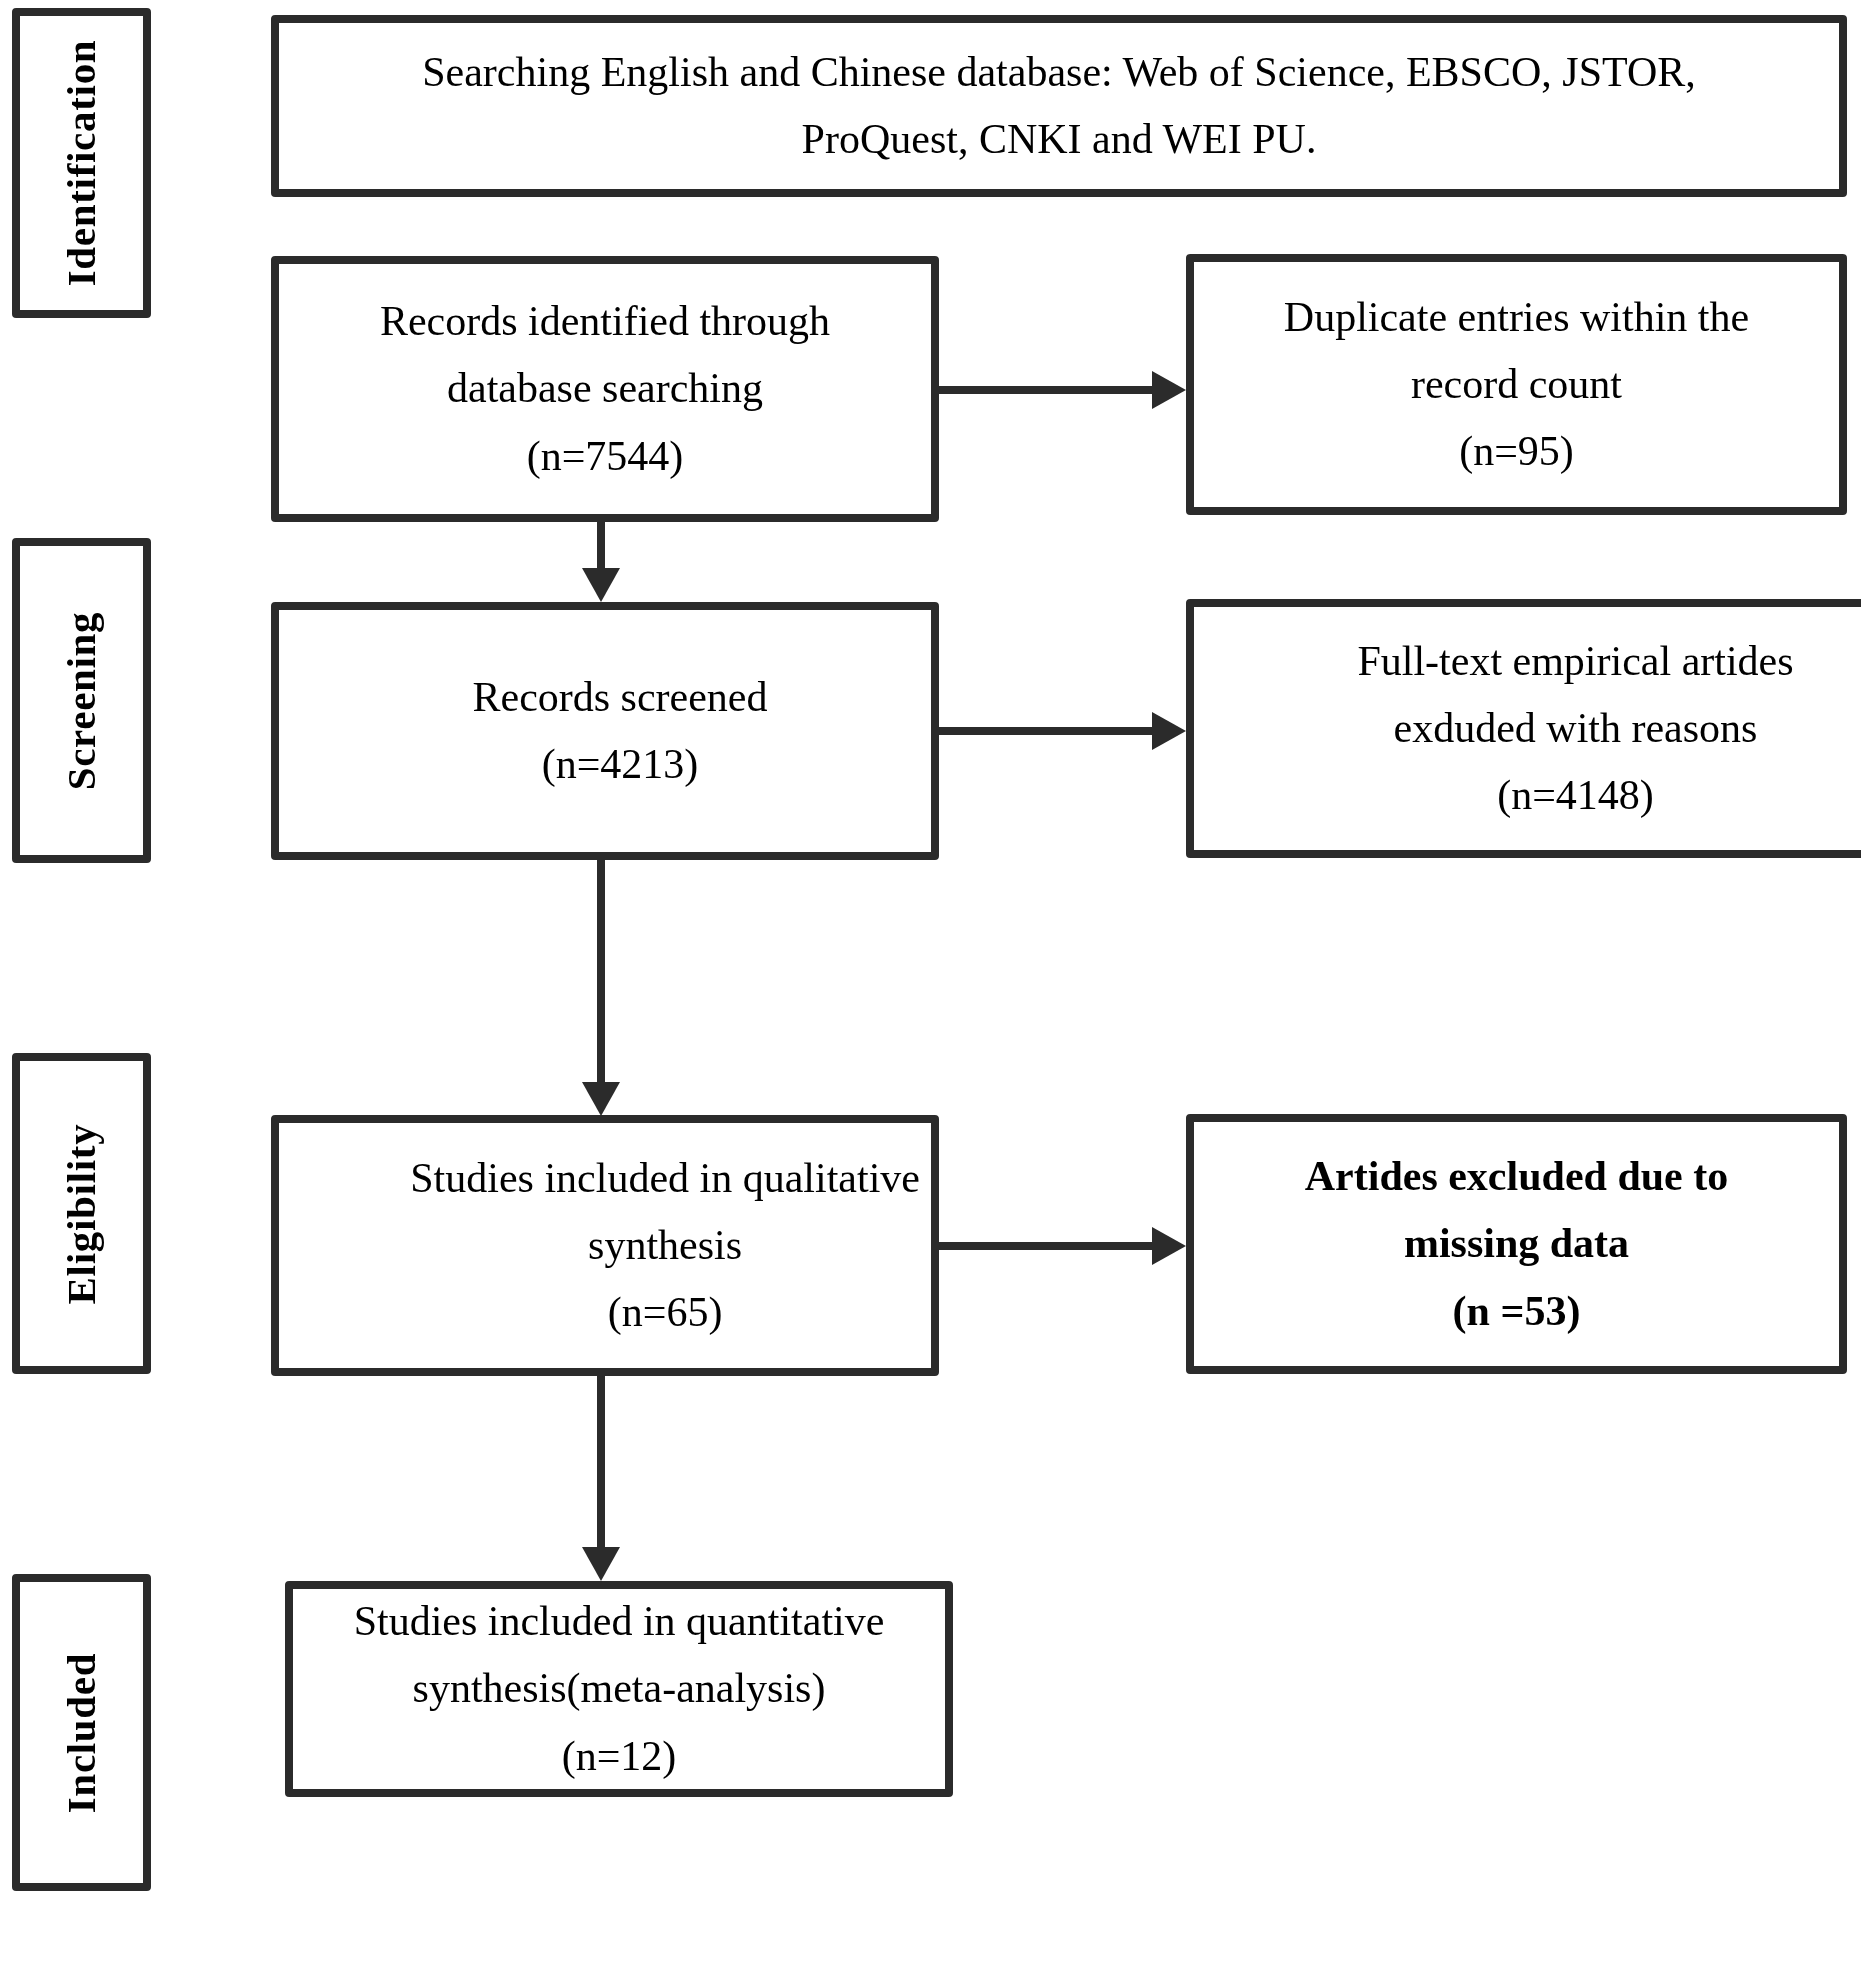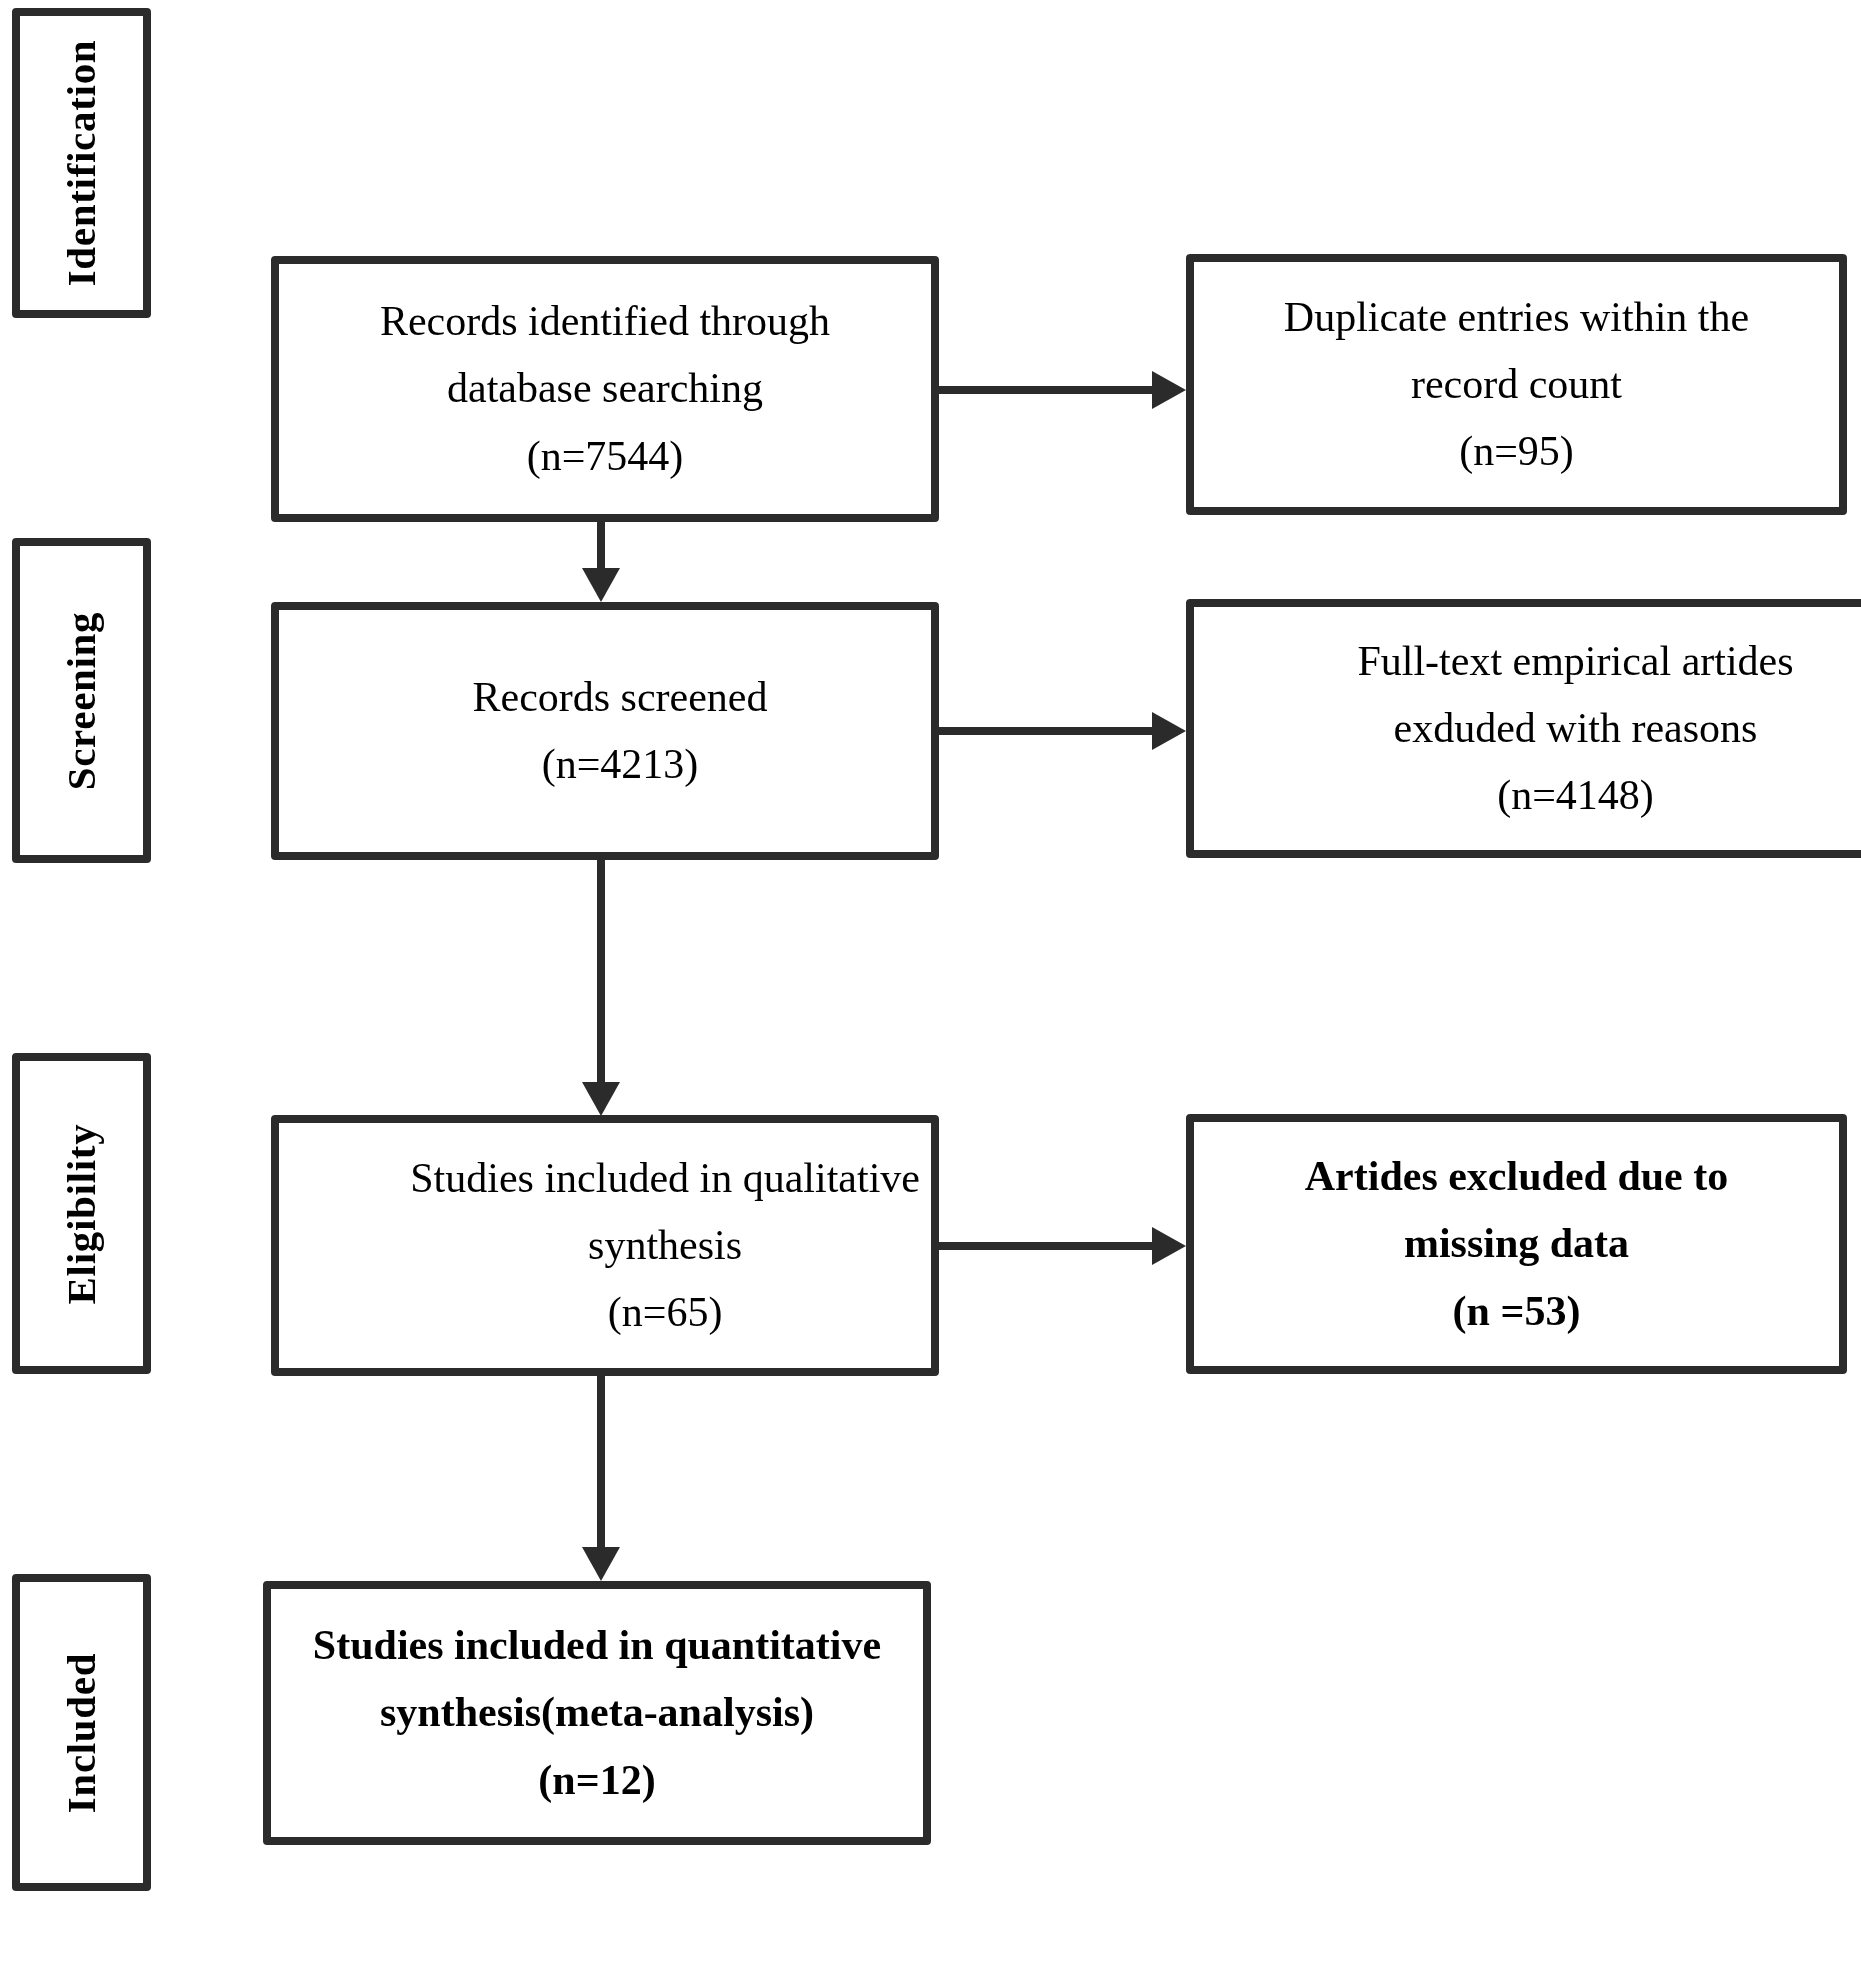--- a/index.html
+++ b/index.html
@@ -117,20 +117,24 @@
   </div>
 
   <div class="stage" style="left:12.2px; top:1053px; width:139px; height:321px;">
     <span class="stage-text">Eligibility</span>
   </div>
 
   <div class="stage" style="left:12.2px; top:1574px; width:139px; height:317px;">
     <span class="stage-text">Included</span>
   </div>
 
+  <div class="box" style="left:271px; top:15px; width:1576px; height:182px;">
+    <span class="box-text">Searching English and Chinese database: Web of Science, EBSCO, JSTOR,
+ProQuest, CNKI and WEI PU.</span>
+  </div>
 
   <div class="box" style="left:271px; top:256px; width:668px; height:266px;">
     <span class="box-text">Records identified through
 database searching
 (n=7544)</span>
   </div>
 
   <div class="box" style="left:1186px; top:254px; width:661px; height:261px;">
     <span class="box-text">Duplicate entries within the
 record count
@@ -153,21 +157,21 @@
 synthesis
 (n=65)</span>
   </div>
 
   <div class="box" style="left:1186px; top:1114px; width:661px; height:260px;font-weight:bold;">
     <span class="box-text">Artides excluded due to
 missing data
 (n =53)</span>
   </div>
 
-  <div class="box" style="left:263px; top:1581px; width:668px; height:264px;font-weight:bold;">
+  <div class="box" style="left:285px; top:1581px; width:668px; height:216px;">
     <span class="box-text">Studies included in quantitative
 synthesis(meta-analysis)
 (n=12)</span>
   </div>
 
   <div class="h-arrow" style="left:939px; top:371px; width:247px;">
     <div class="shaft"></div>
     <div class="head"></div>
   </div>
 

